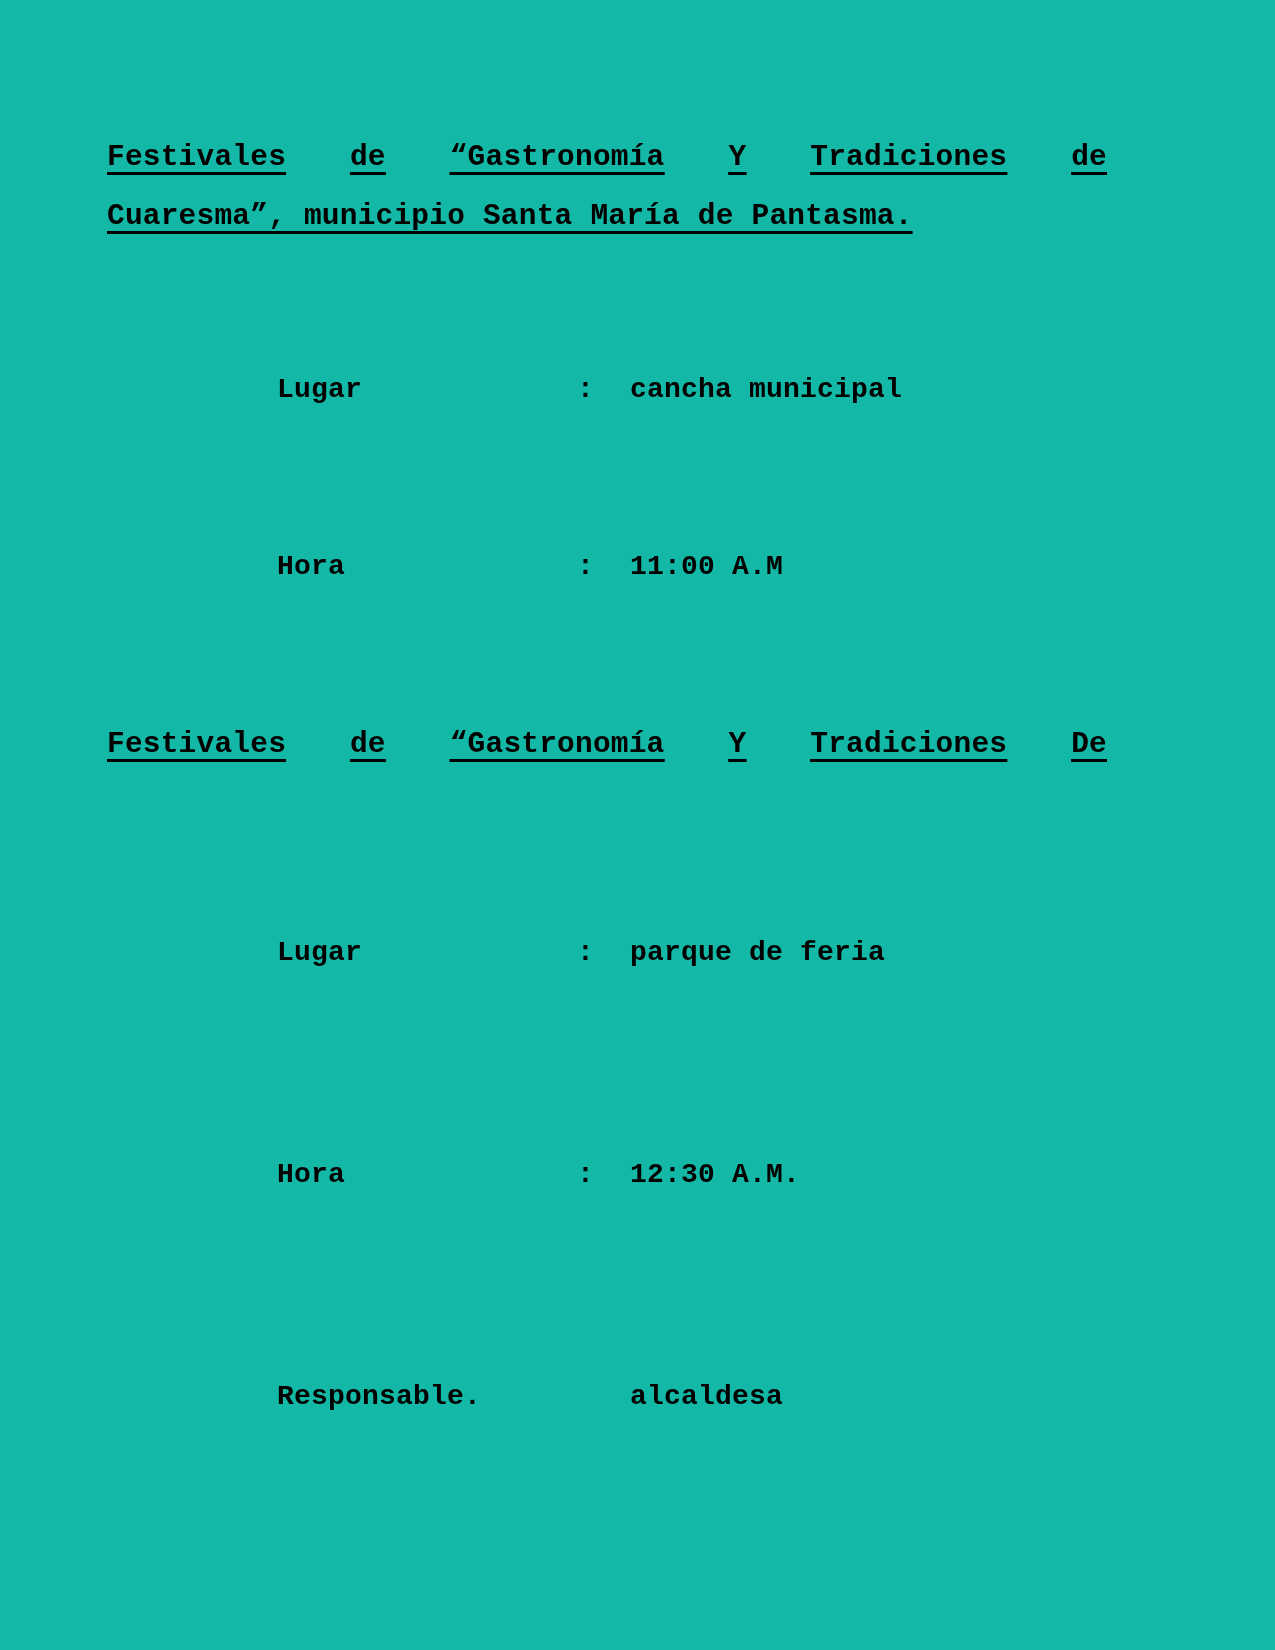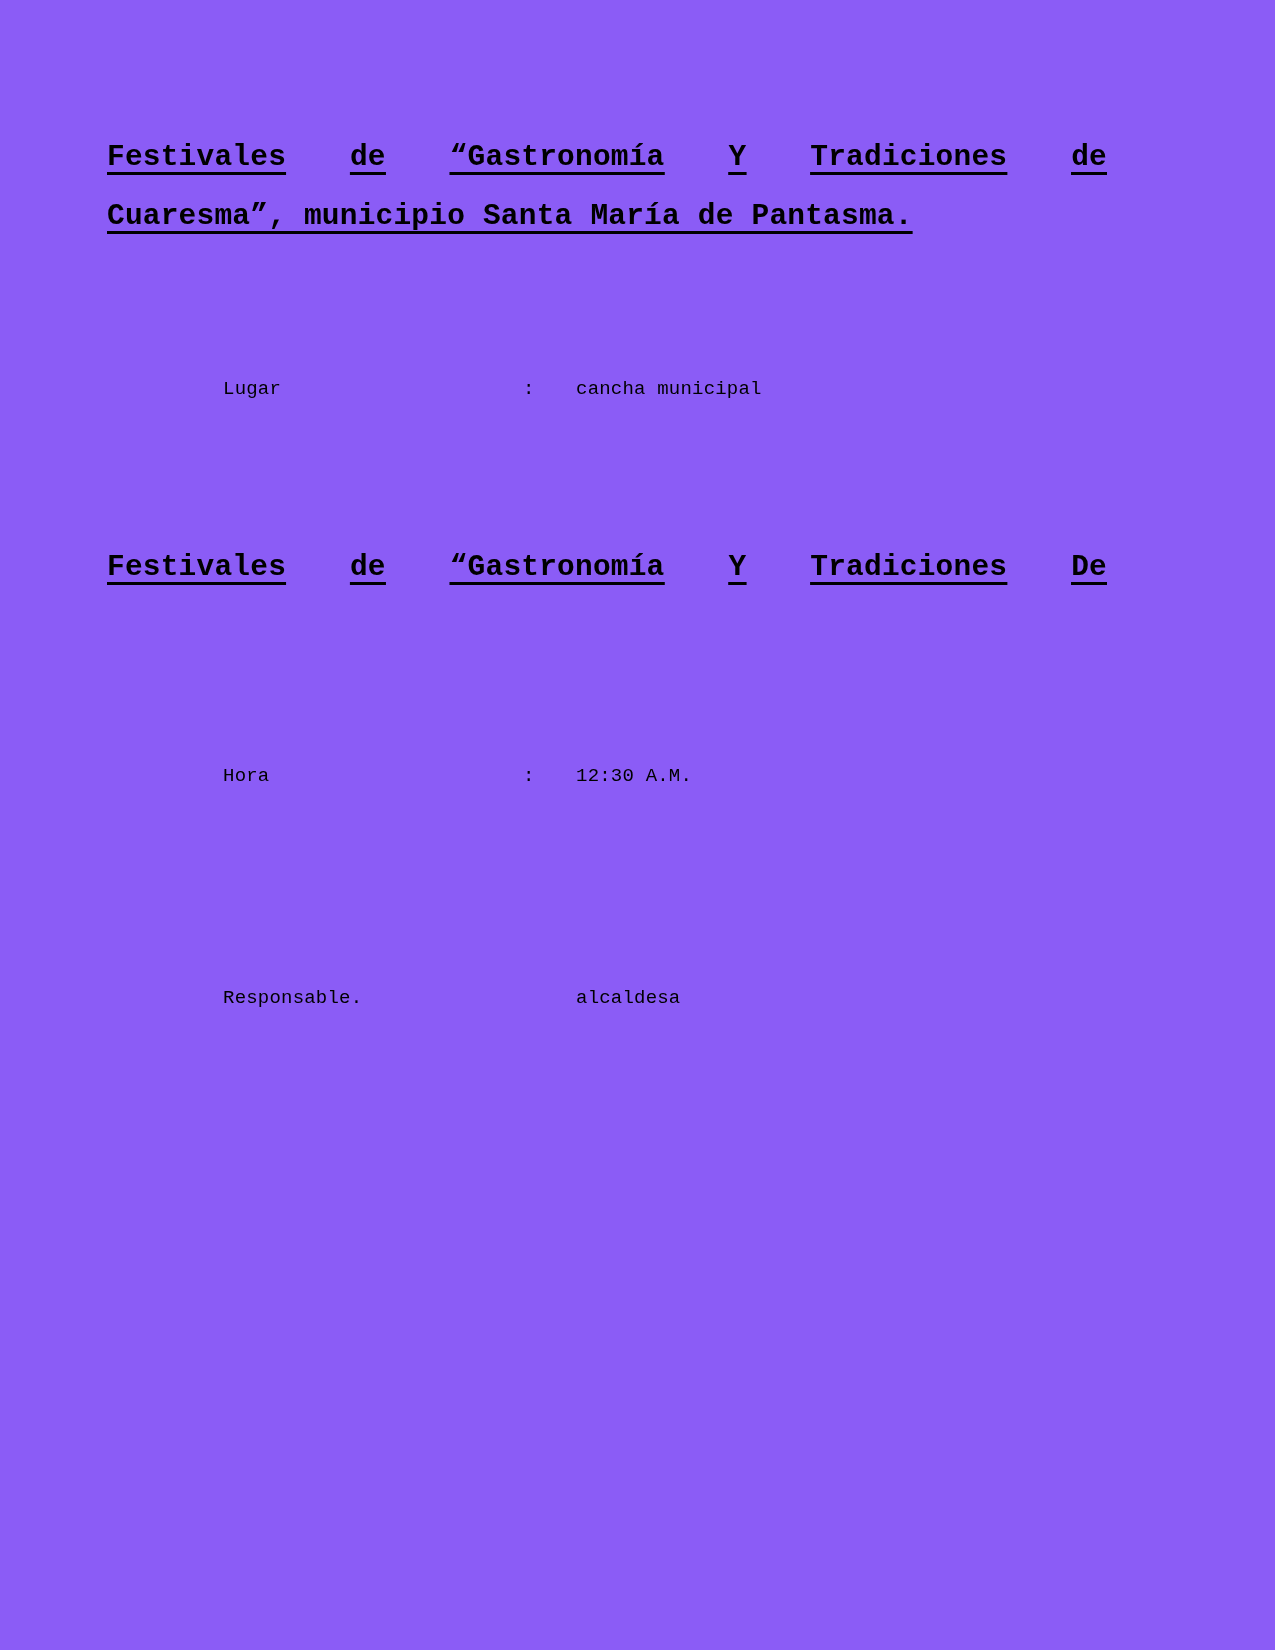--- a/index.html
+++ b/index.html
@@ -5,21 +5,21 @@
 <style>
   html, body {
     margin: 0;
     padding: 0;
     background: #ffffff;
   }
   .page {
     position: relative;
     width: 1275px;
     height: 1650px;
-    background: #8b5cf6;
+    background: #14b8a6;
     margin: 0 auto;
     overflow: hidden;
     font-family: "Liberation Mono", "DejaVu Sans Mono", monospace;
     color: #000000;
     -webkit-font-smoothing: none;
   }
   .content {
     position: absolute;
     left: 107px;
     top: 128px;
@@ -51,22 +51,22 @@
     display: inline-block;
     text-decoration: inherit;
   }
 
   
   .fields {
     margin: 0;
   }
   .row {
     display: block;
-    font-size: 19px;
-    font-weight: normal;
+    font-size: 28px;
+    font-weight: bold;
     line-height: 59px;
     letter-spacing: 0.2px;
     white-space: pre;
   }
   .row.loose {
     line-height: 74px;
   }
   .row .label {
     display: inline-block;
     width: 300px;
@@ -102,20 +102,23 @@
         </span>
         <span class="ln">Cuaresma”, municipio Santa María de Pantasma.</span>
       </div>
 
       <div class="gap-after-heading"></div>
 
       <div class="fields">
         <div class="row">
           <span class="label">Lugar</span><span class="sep">:</span><span class="value">cancha municipal</span>
         </div>
+        <div class="row">
+          <span class="label">Hora</span><span class="sep">:</span><span class="value">11:00 A.M</span>
+        </div>
       </div>
     </div>
 
     <div class="gap-block"></div>
 
     <div class="event-block">
       <div class="heading">
         <span class="ln just">
           <span>Festivales</span>
           <span>de</span>
@@ -123,20 +126,23 @@
           <span>Y</span>
           <span>Tradiciones</span>
           <span>De</span>
         </span>
       </div>
 
       <div class="gap-after-heading-wide"></div>
 
       <div class="fields">
         <div class="row loose">
+          <span class="label">Lugar</span><span class="sep">:</span><span class="value">parque de feria</span>
+        </div>
+        <div class="row loose">
           <span class="label">Hora</span><span class="sep">:</span><span class="value">12:30 A.M.</span>
         </div>
         <div class="row loose">
           <span class="label">Responsable.</span><span class="sep"></span><span class="value">alcaldesa</span>
         </div>
       </div>
     </div>
 
   </div>
 </div>

